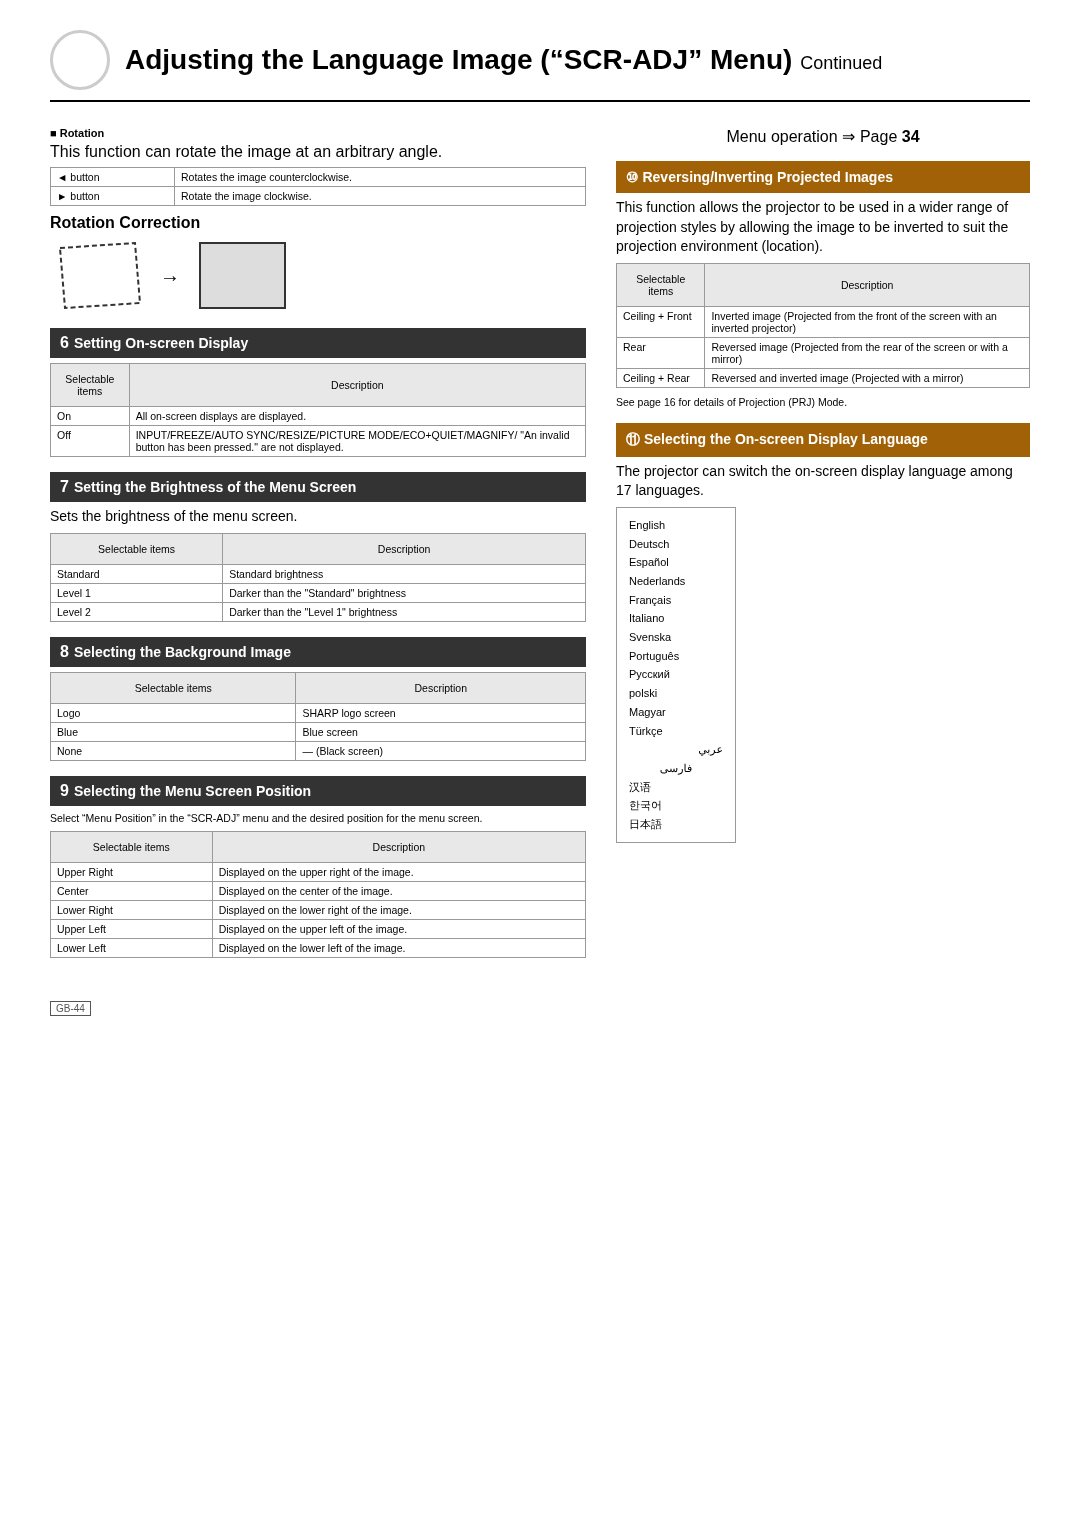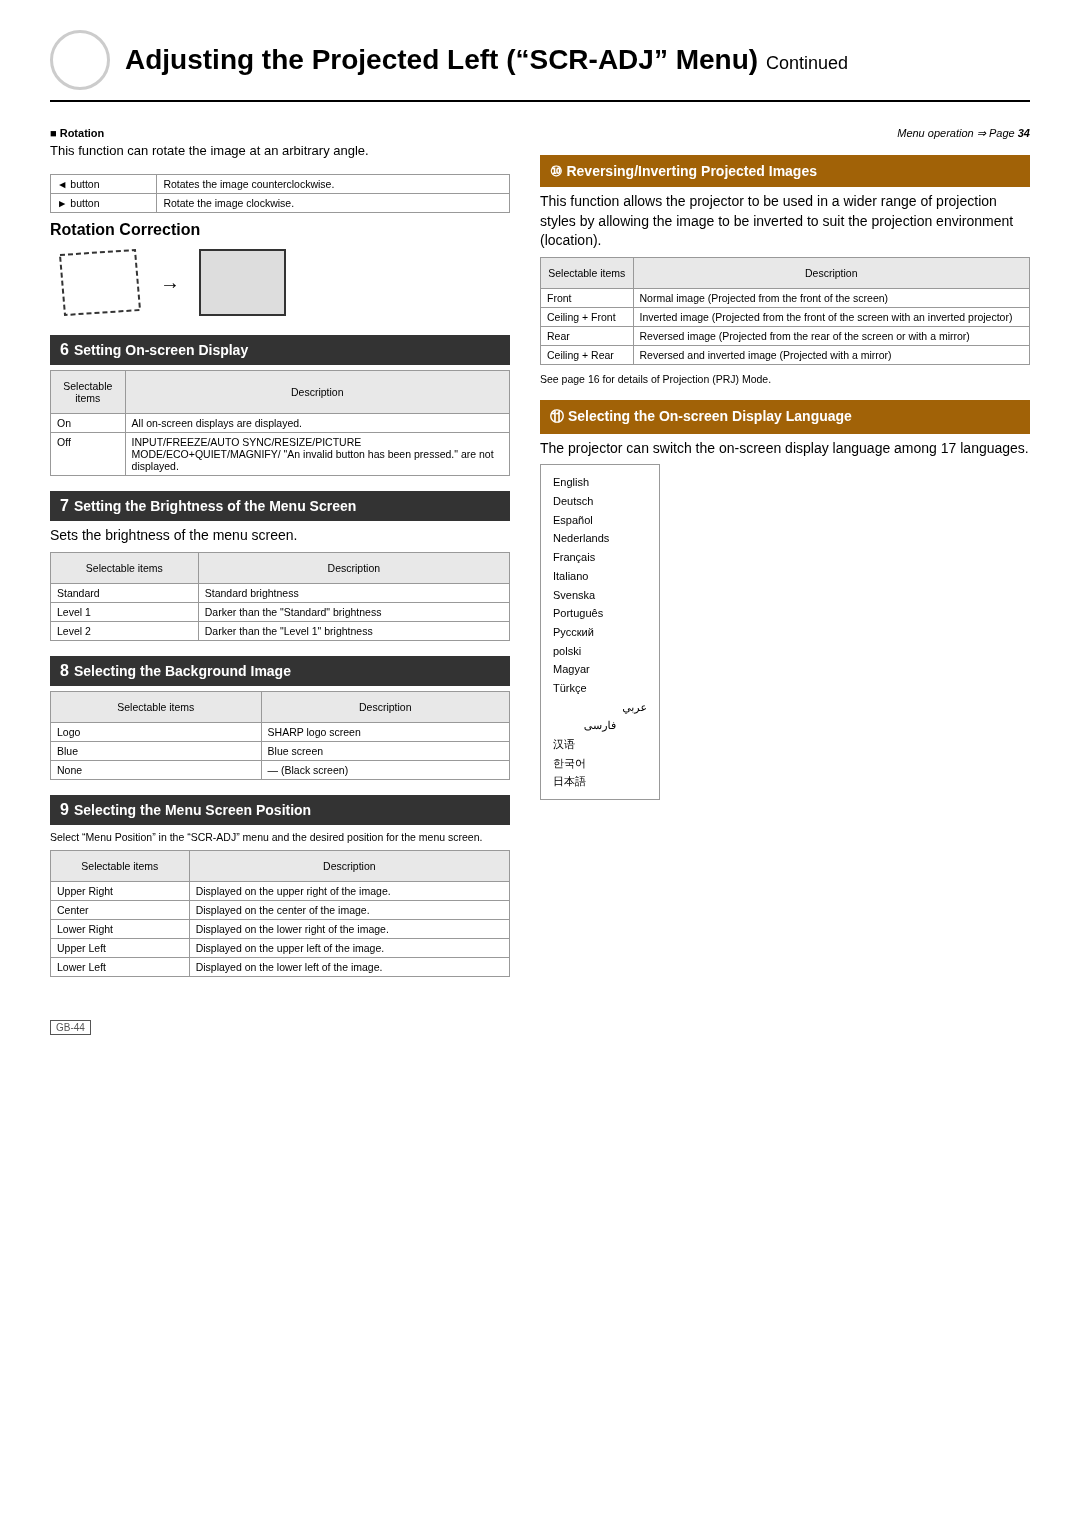--- a/index.html
+++ b/index.html
@@ -39,21 +39,21 @@
       font-size: 18px;
       font-weight: normal;
     }
 
     
     .two-col {
       display: flex;
       gap: 30px;
     }
     .left-col {
-      width: 460px;
+      width: 536px;
       flex-shrink: 0;
     }
     .right-col {
       flex: 1;
     }
 
     
     .section-header {
       background: #333;
       color: #fff;
@@ -107,22 +107,22 @@
       margin-bottom: 10px;
     }
     .rotation-title {
       font-weight: bold;
       margin-bottom: 4px;
     }
     .rotation-title::before {
       content: '■ ';
     }
     .rotation-text {
-      font-size: 13px;
-      margin-bottom: 16px;
+      font-size: 16px;
+      margin-bottom: 6px;
     }
 
     
     .rotation-correction-label {
       font-size: 16px;
       font-weight: bold;
       margin-bottom: 6px;
     }
     .rotation-diagram {
       display: flex;
@@ -159,24 +159,23 @@
     }
     .page-num {
       display: inline-block;
       border: 1px solid #555;
       padding: 1px 5px;
       font-size: 10px;
       margin-top: 5px;
     }
 
     .menu-op-note {
-      text-align: right;
-      font-size: 11px;
+      text-align: center;
+      font-size: 16px;
       margin-bottom: 5px;
-      font-style: italic;
     }
     .menu-op-note strong {
       font-weight: bold;
     }
 
     .see-page-text {
       font-size: 10.5px;
       margin-top: 6px;
       margin-bottom: 10px;
     }
@@ -186,21 +185,21 @@
       margin-bottom: 6px;
       line-height: 1.4;
     }
   </style>
 </head>
 <body>
 
 <div class="page-header">
   <div class="header-circle"></div>
   <div class="page-title">
-    <span>Adjusting the Projected Left (“SCR-ADJ” Menu)</span>
+    <span>Adjusting the Language Image (“SCR-ADJ” Menu)</span>
     <span class="continued">Continued</span>
   </div>
 </div>
 
 <div class="two-col">
 
   <div class="left-col">
 
     <div class="rotation-section">
       <div class="rotation-title">Rotation</div>
@@ -349,24 +348,20 @@
       <span>Reversing/Inverting Projected Images</span>
     </div>
     <div class="body-text">This function allows the projector to be used in a wider range of projection styles by allowing the image to be inverted to suit the projection environment (location).</div>
     <table>
       <tbody>
           <tr>
         <th>Selectable items</th>
         <th>Description</th>
       </tr>
       <tr>
-        <td>Front</td>
-        <td>Normal image (Projected from the front of the screen)</td>
-      </tr>
-      <tr>
         <td>Ceiling + Front</td>
         <td>Inverted image (Projected from the front of the screen with an inverted projector)</td>
       </tr>
       <tr>
         <td>Rear</td>
         <td>Reversed image (Projected from the rear of the screen or with a mirror)</td>
       </tr>
       <tr>
         <td>Ceiling + Rear</td>
         <td>Reversed and inverted image (Projected with a mirror)</td>

